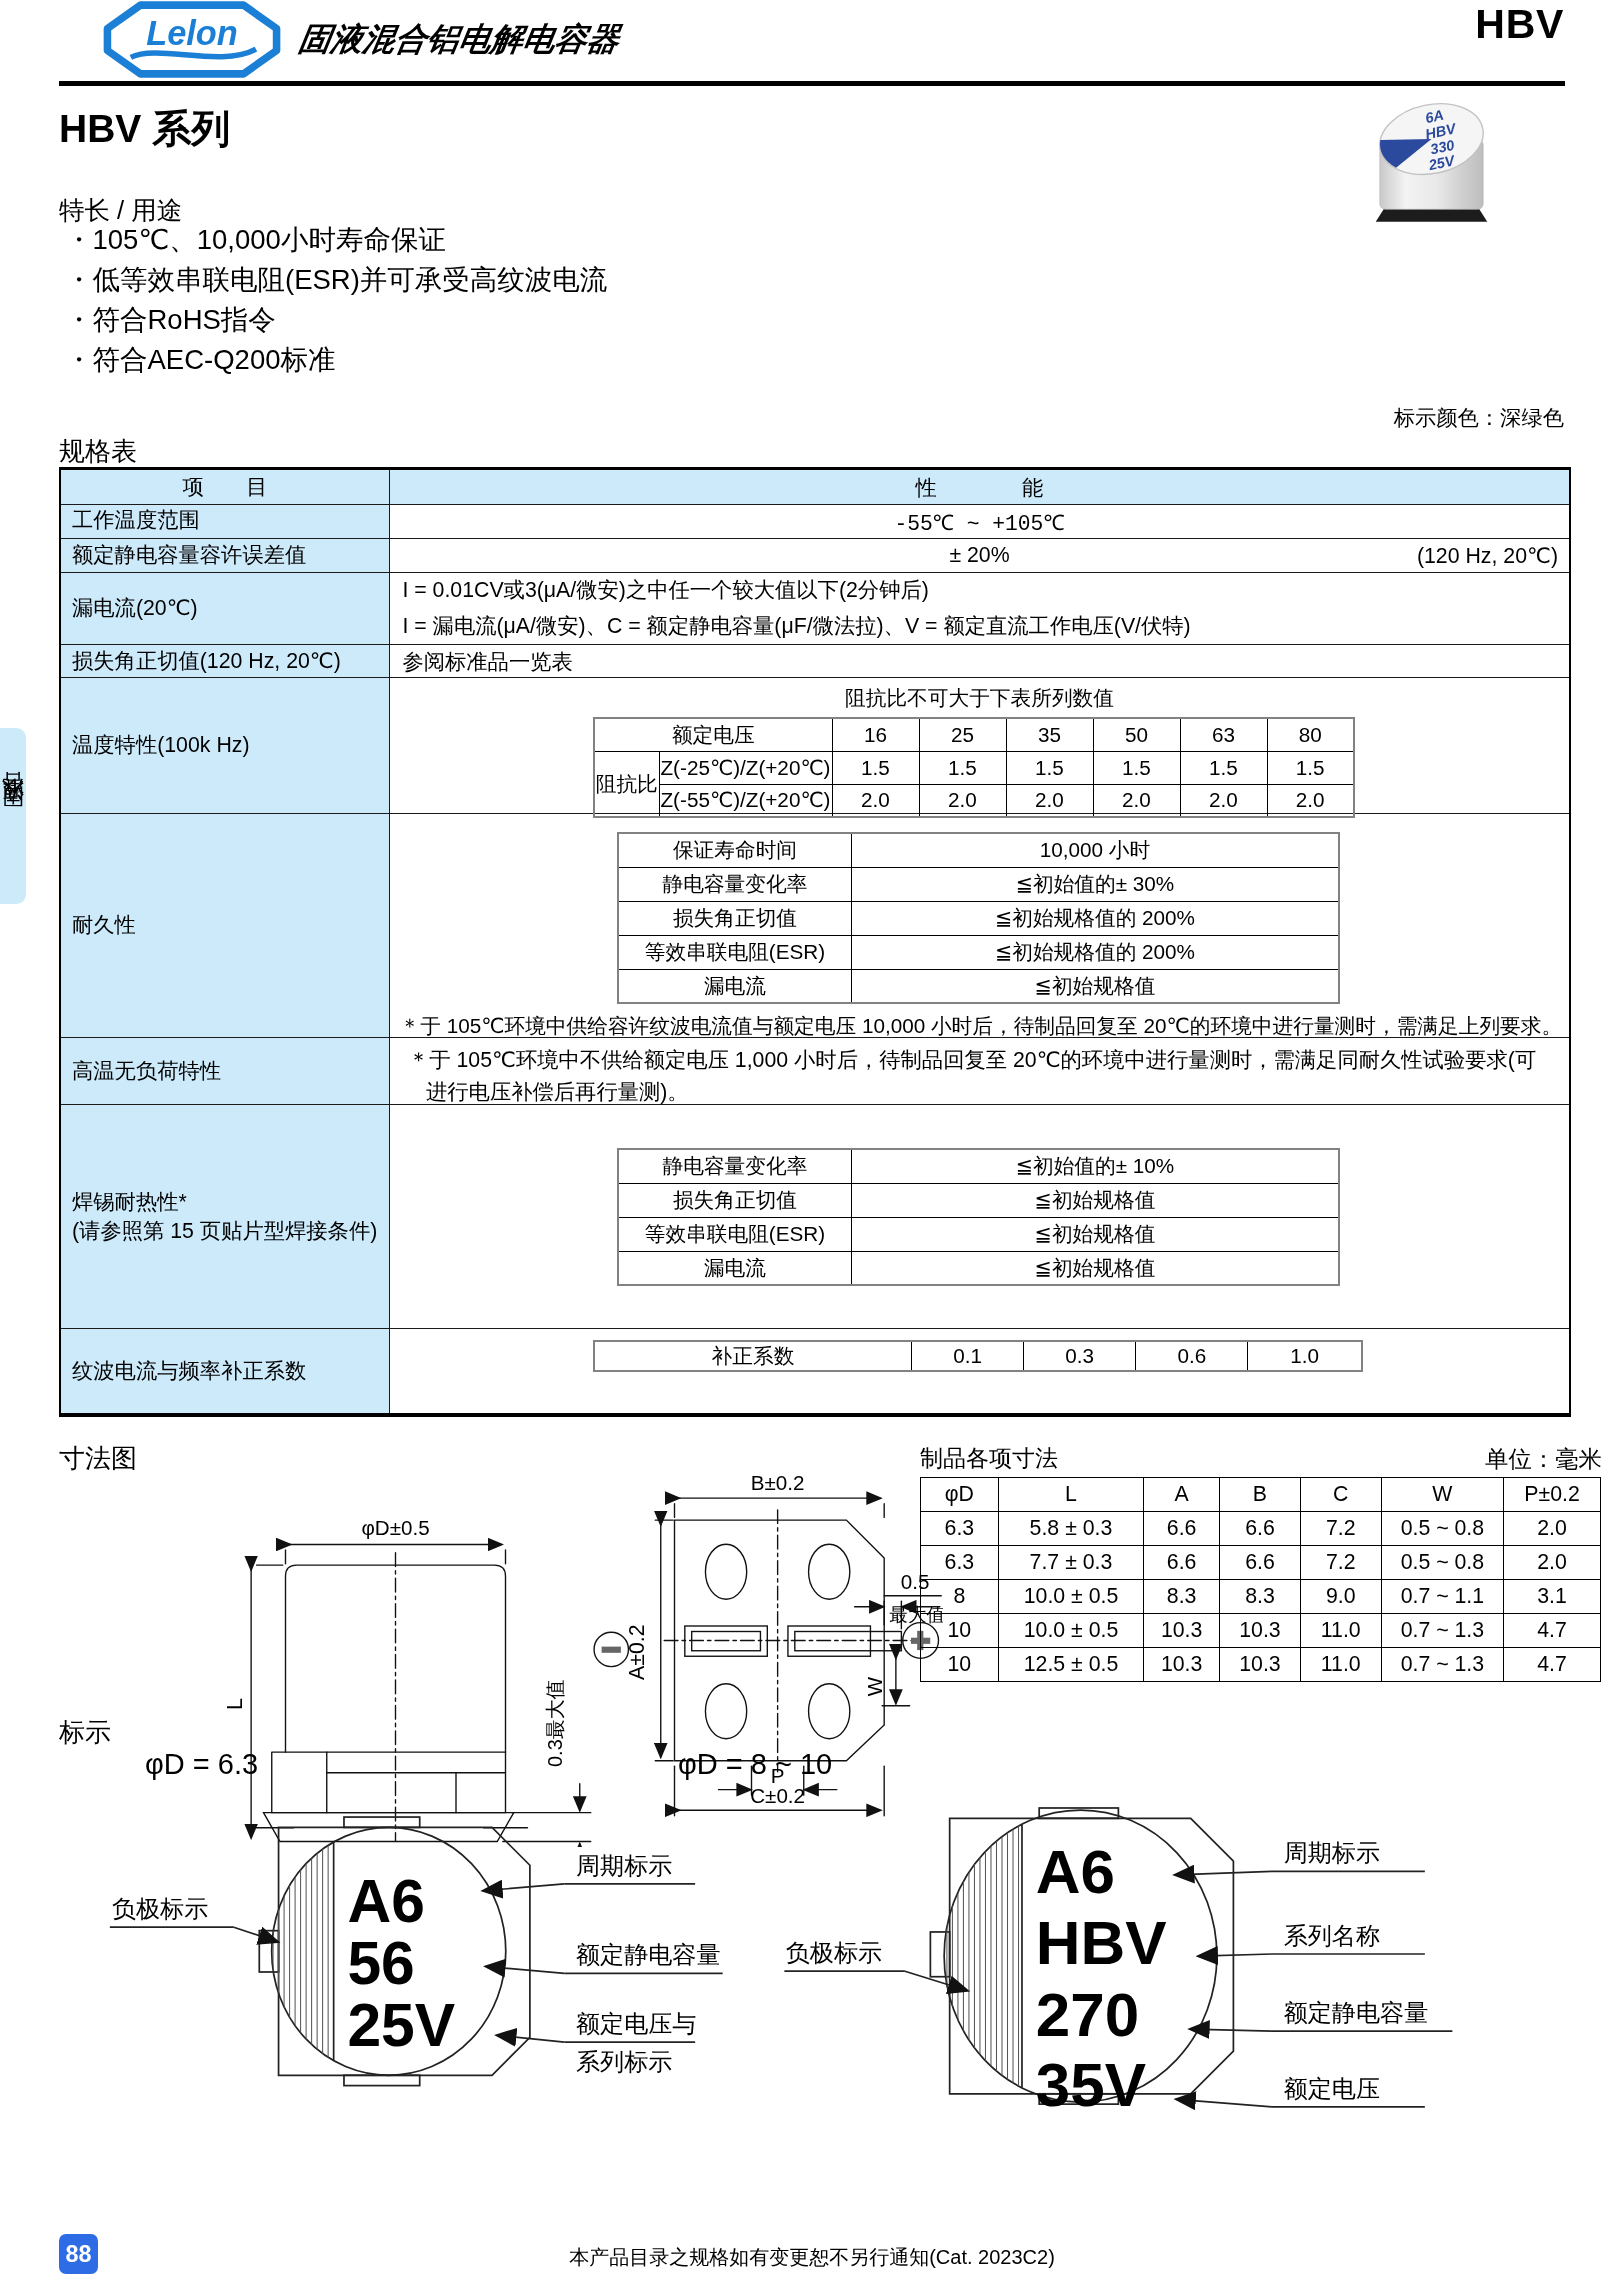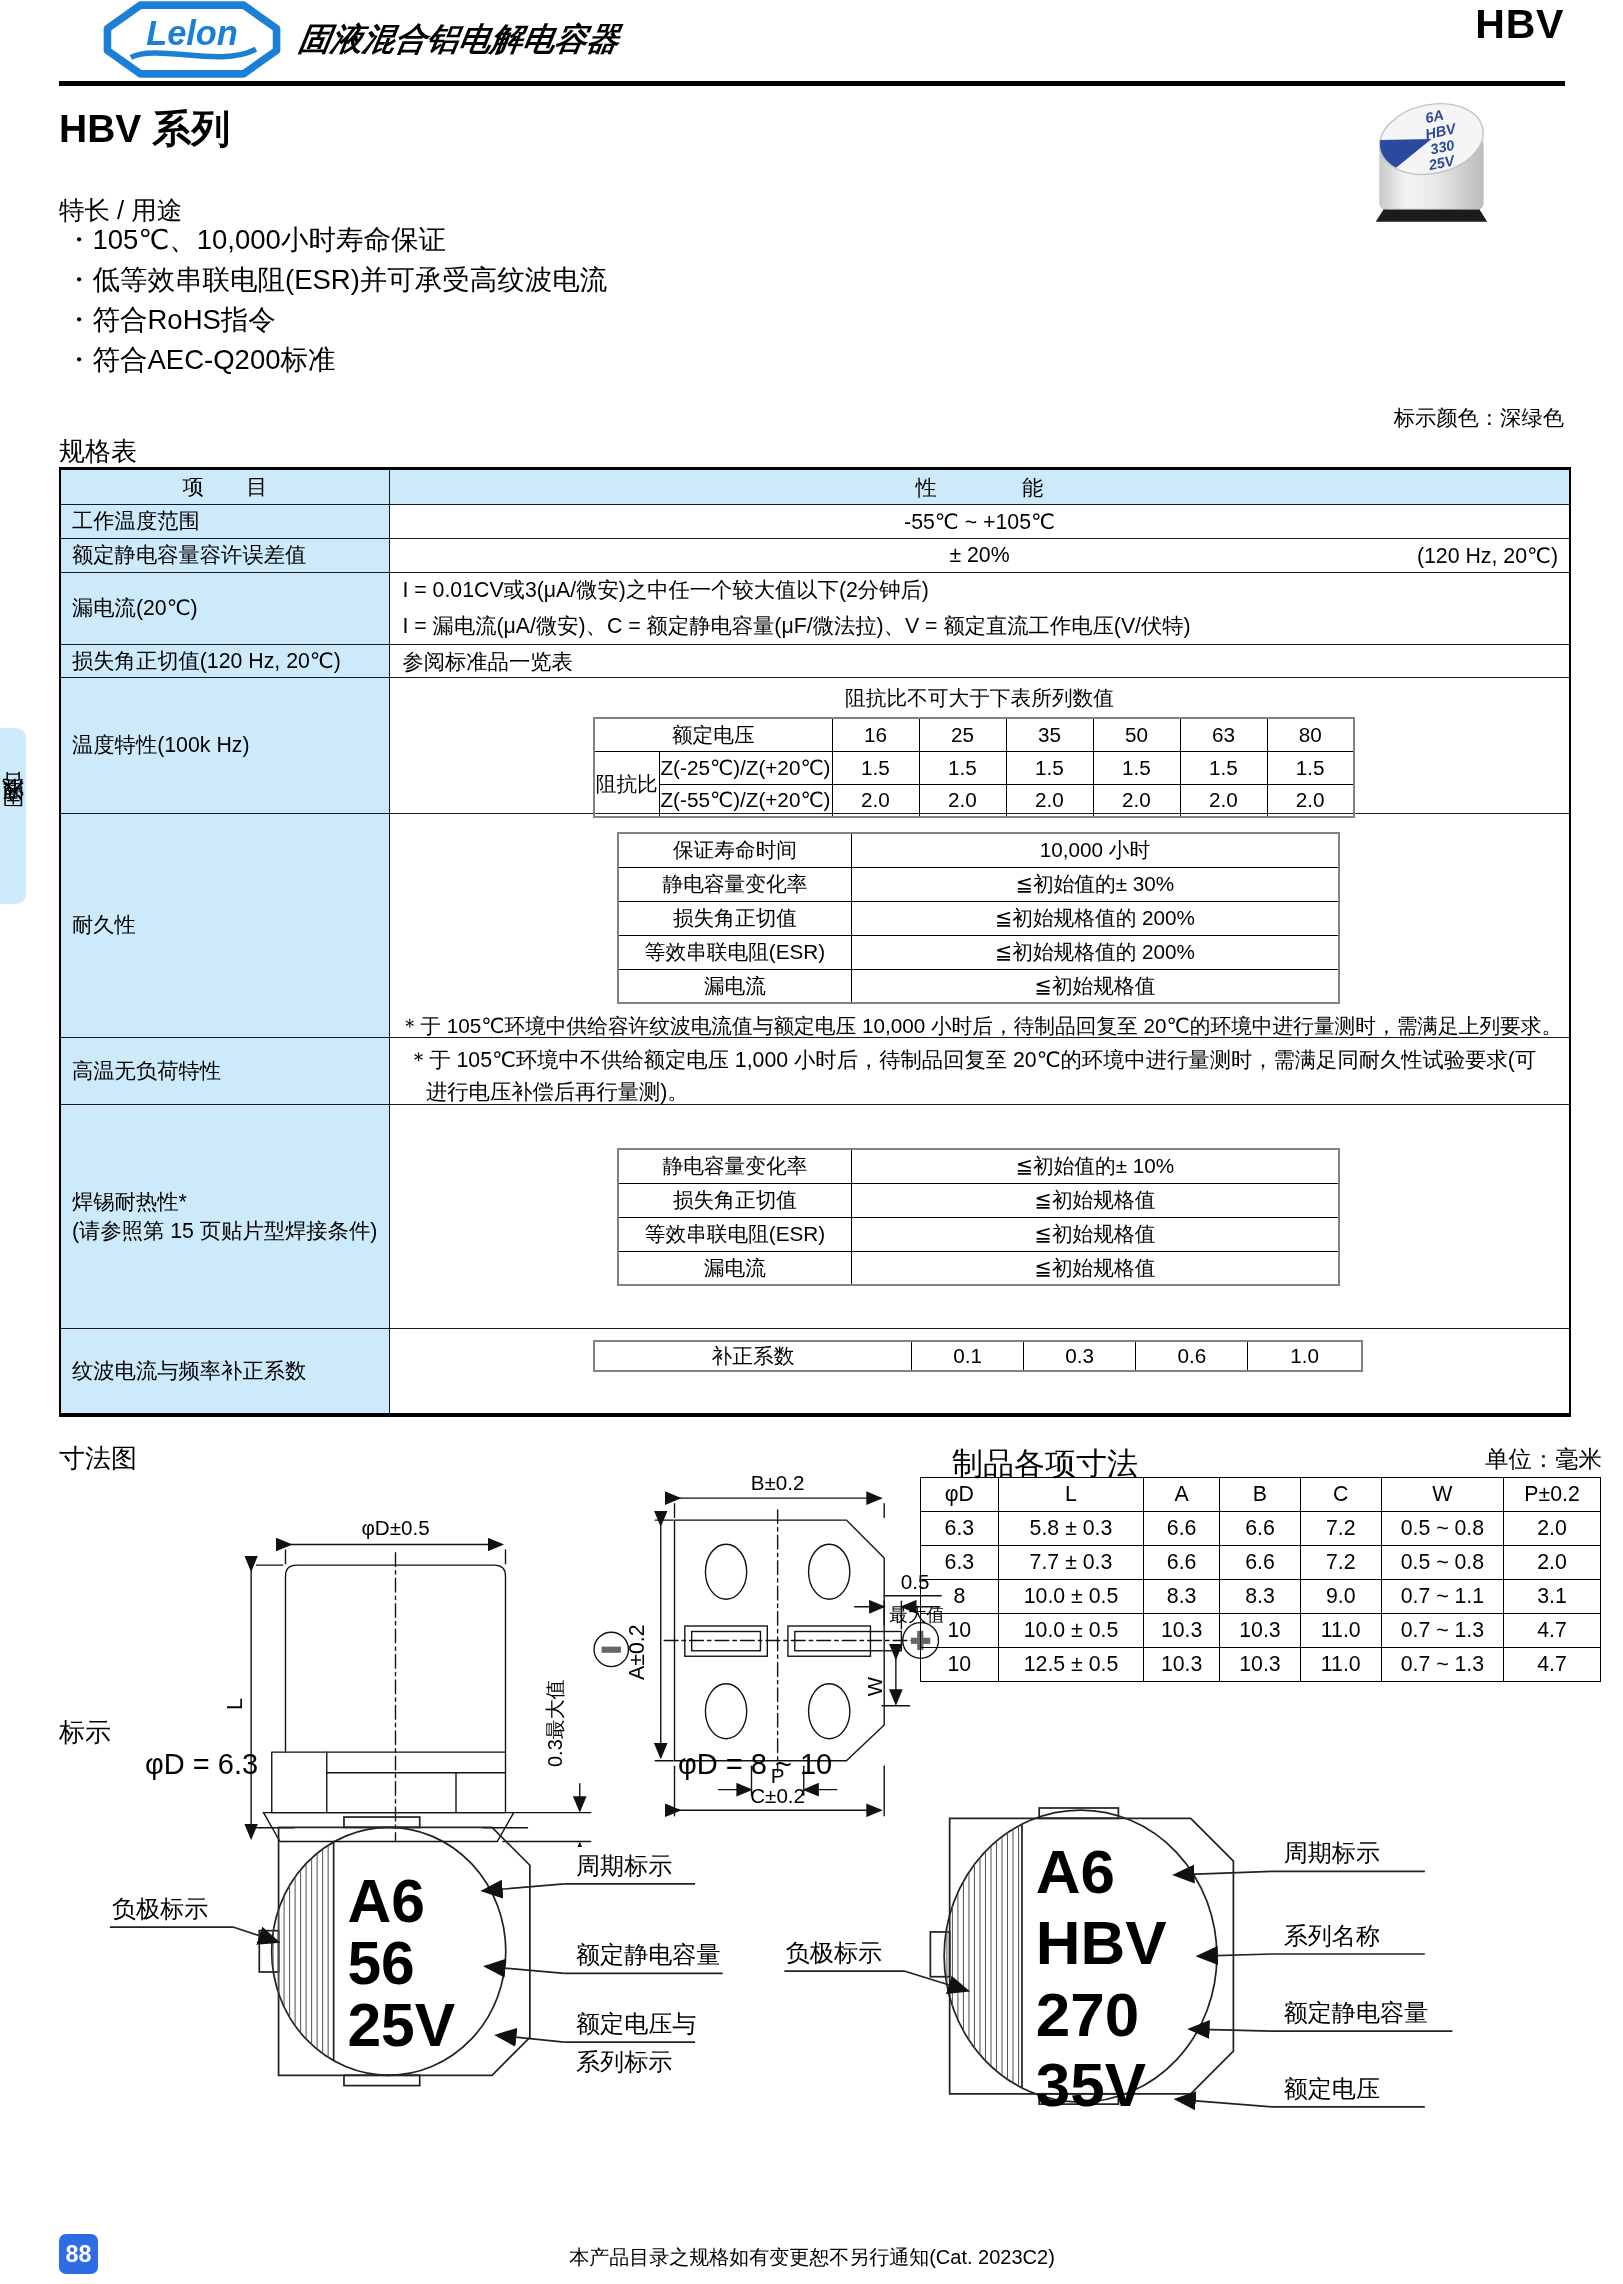--- a/index.html
+++ b/index.html
@@ -102,21 +102,21 @@
 
   <div class="abs sec-h" style="left:59px;top:434px;">规格表</div>
 
   <div class="abs spec">
 
     <div class="srow hdr-row" style="height:34px;border-radius:8px;">
       <div class="scell-l">项　　目</div>
       <div class="scell-r center-cell" style="background:#cdeafb;">性　　　　能</div>
     </div>
 
-    <div class="srow" style="height:34px;">
+    <div class="srow" style="height:34px;font-family:Liberation Mono, monospace;">
       <div class="scell-l">工作温度范围</div>
       <div class="scell-r center-cell">-55℃  ~ +105℃</div>
     </div>
 
     <div class="srow" style="height:34px;">
       <div class="scell-l">额定静电容量容许误差值</div>
       <div class="scell-r center-cell">
         <span>± 20%</span>
         <span class="cond">(120 Hz, 20℃)</span>
       </div>
@@ -357,21 +357,21 @@
       <text x="105" y="262" text-anchor="middle" font-size="31" transform="rotate(-90 105 262)">A±0.2</text>
       <text x="500" y="170" text-anchor="middle" font-size="30">0.5</text>
       <text x="503" y="216" text-anchor="middle" font-size="27">最大值</text>
       <line x1="455" y1="180" x2="538" y2="180" stroke="#111" stroke-width="2"></line>
       <text x="452" y="312" text-anchor="middle" font-size="30" transform="rotate(-90 452 312)">W</text>
       <text x="300" y="452" text-anchor="middle" font-size="30">P</text>
       <text x="300" y="482" text-anchor="middle" font-size="30">C±0.2</text>
     </svg>
   </div>
 
-  <div class="abs" style="left:920px;top:1443px;font-size:31px;margin-left:32px;">制品各项寸法</div>
+  <div class="abs" style="left:920px;top:1443px;font-size:23px;">制品各项寸法</div>
   <div class="abs" style="left:1466px;top:1443px;width:136px;text-align:right;font-size:23.4px;">单位：毫米</div>
   <table class="abs dim-table" style="left:920px;top:1477px;width:681px;">
     <tbody>
         <tr style="height:33px;">
       <td style="width:78px;">φD</td>
       <td style="width:146px;">L</td>
       <td style="width:76px;">A</td>
       <td style="width:81px;">B</td>
       <td style="width:81px;">C</td>
       <td style="width:123px;">W</td>

